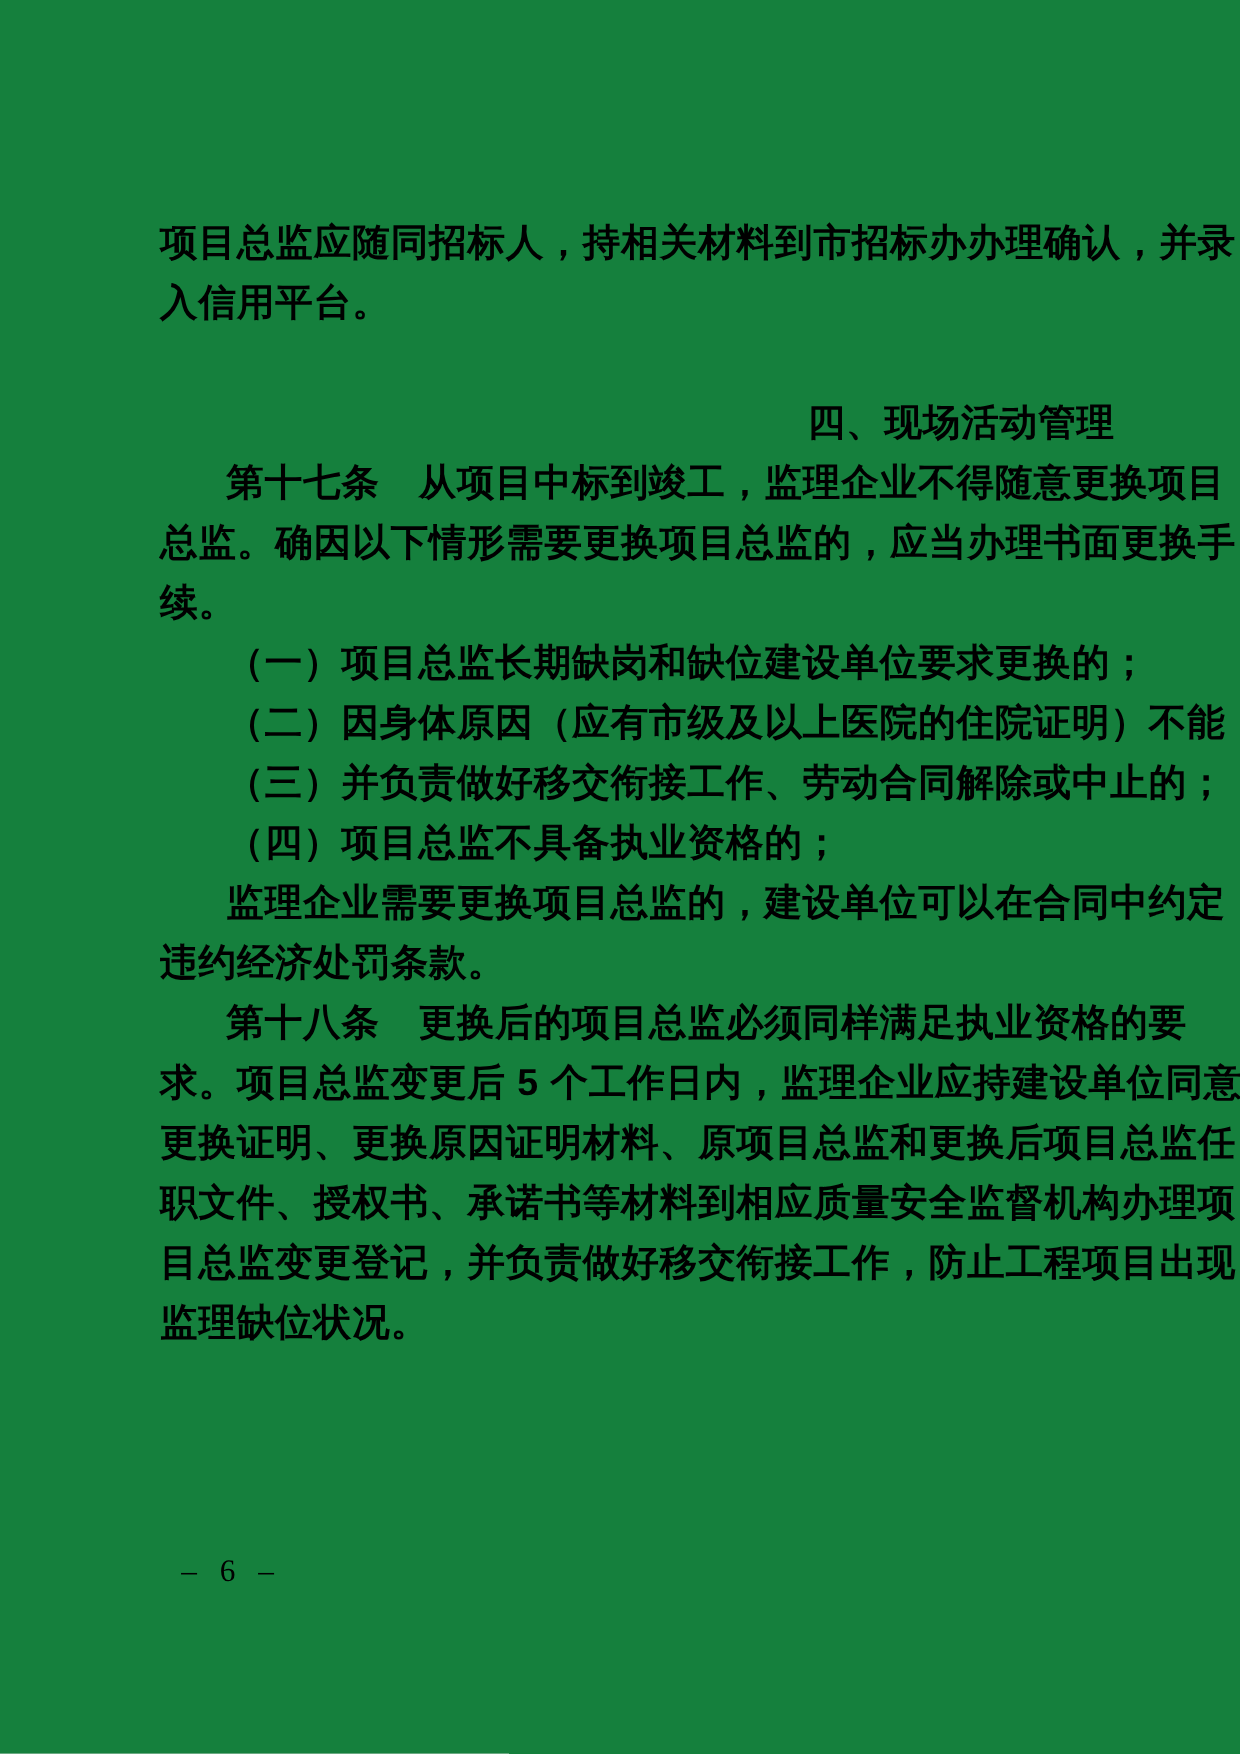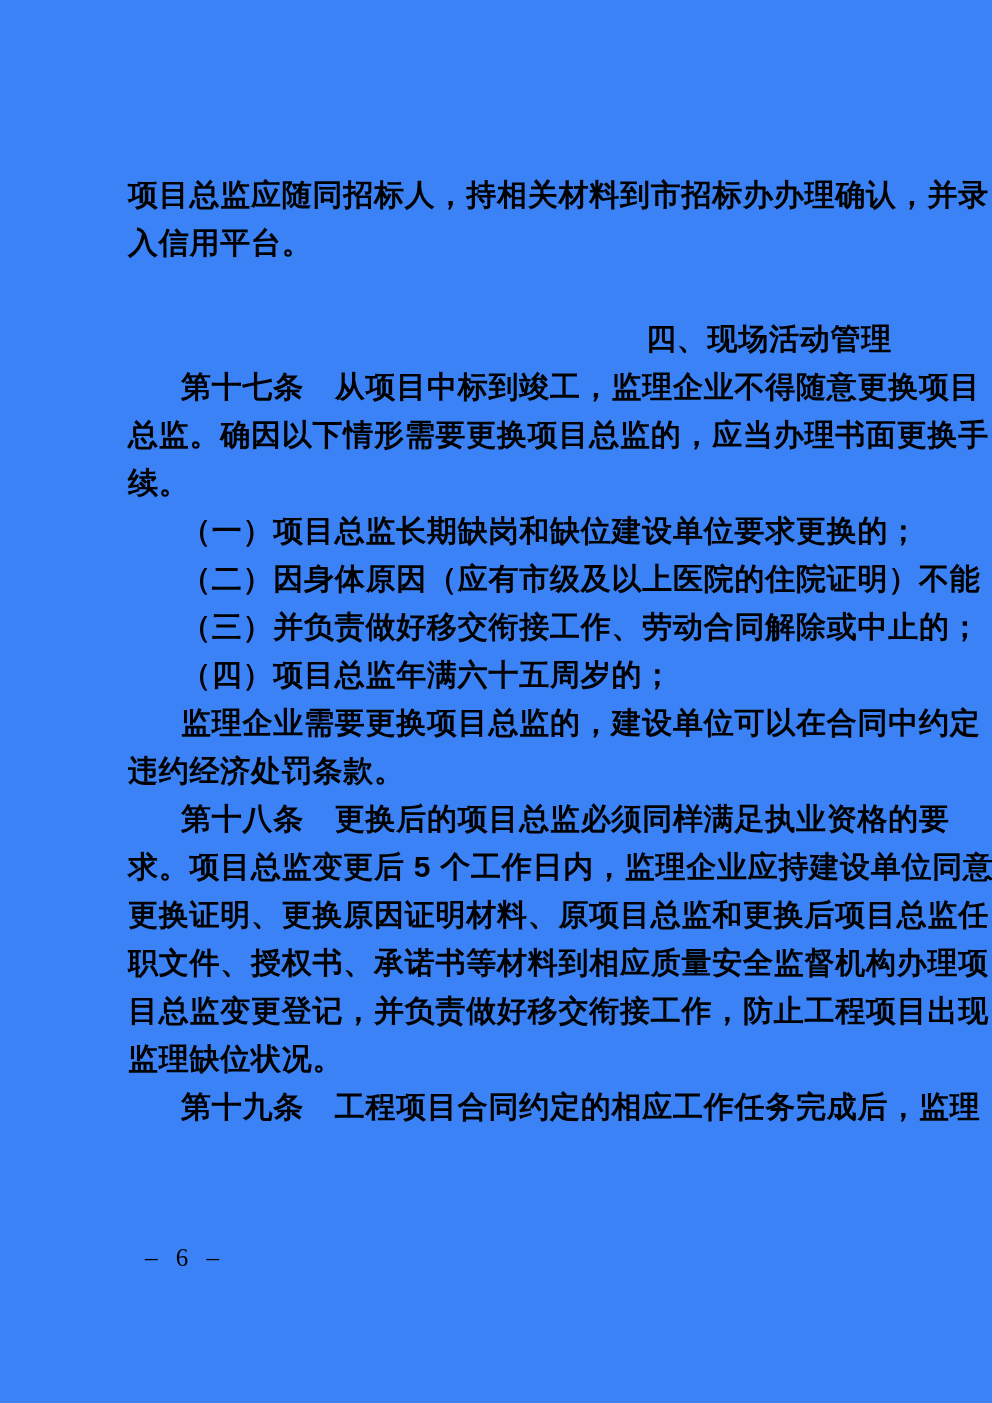--- a/index.html
+++ b/index.html
@@ -4,21 +4,21 @@
 <style>
   html, body {
     margin: 0;
     padding: 0;
     background: #e8e8e8;
   }
   .page {
     position: relative;
     width: 992px;
     height: 1403px;
-    background: #3b82f6;
+    background: #15803d;
     overflow: hidden;
     font-family: "Liberation Sans", sans-serif;
     color: #000000;
   }
   .text-block {
     position: absolute;
     left: 128px;
     top: 171px;
     width: 764px;
     font-size: 30px;
@@ -55,25 +55,24 @@
       <div class="line flush">项目总监应随同招标人，持相关材料到市招标办办理确认，并录</div>
       <div class="line flush">入信用平台。</div>
       <div class="line blank">&nbsp;</div>
       <div class="line heading">四、现场活动管理</div>
       <div class="line indent">第十七条　从项目中标到竣工，监理企业不得随意更换项目</div>
       <div class="line flush">总监。确因以下情形需要更换项目总监的，应当办理书面更换手</div>
       <div class="line flush">续。</div>
       <div class="line indent">（一）项目总监长期缺岗和缺位建设单位要求更换的；</div>
       <div class="line indent">（二）因身体原因（应有市级及以上医院的住院证明）不能</div>
       <div class="line indent">（三）并负责做好移交衔接工作、劳动合同解除或中止的；</div>
-      <div class="line indent">（四）项目总监年满六十五周岁的；</div>
+      <div class="line indent">（四）项目总监不具备执业资格的；</div>
       <div class="line indent">监理企业需要更换项目总监的，建设单位可以在合同中约定</div>
       <div class="line flush">违约经济处罚条款。</div>
       <div class="line indent">第十八条　更换后的项目总监必须同样满足执业资格的要</div>
       <div class="line flush">求。项目总监变更后 5 个工作日内，监理企业应持建设单位同意</div>
       <div class="line flush">更换证明、更换原因证明材料、原项目总监和更换后项目总监任</div>
       <div class="line flush">职文件、授权书、承诺书等材料到相应质量安全监督机构办理项</div>
       <div class="line flush">目总监变更登记，并负责做好移交衔接工作，防止工程项目出现</div>
       <div class="line flush">监理缺位状况。</div>
-      <div class="line indent">第十九条　工程项目合同约定的相应工作任务完成后，监理</div>
     </div>
   <div class="page-number">– 6 –</div>
 </div>
 
 </body></html>

